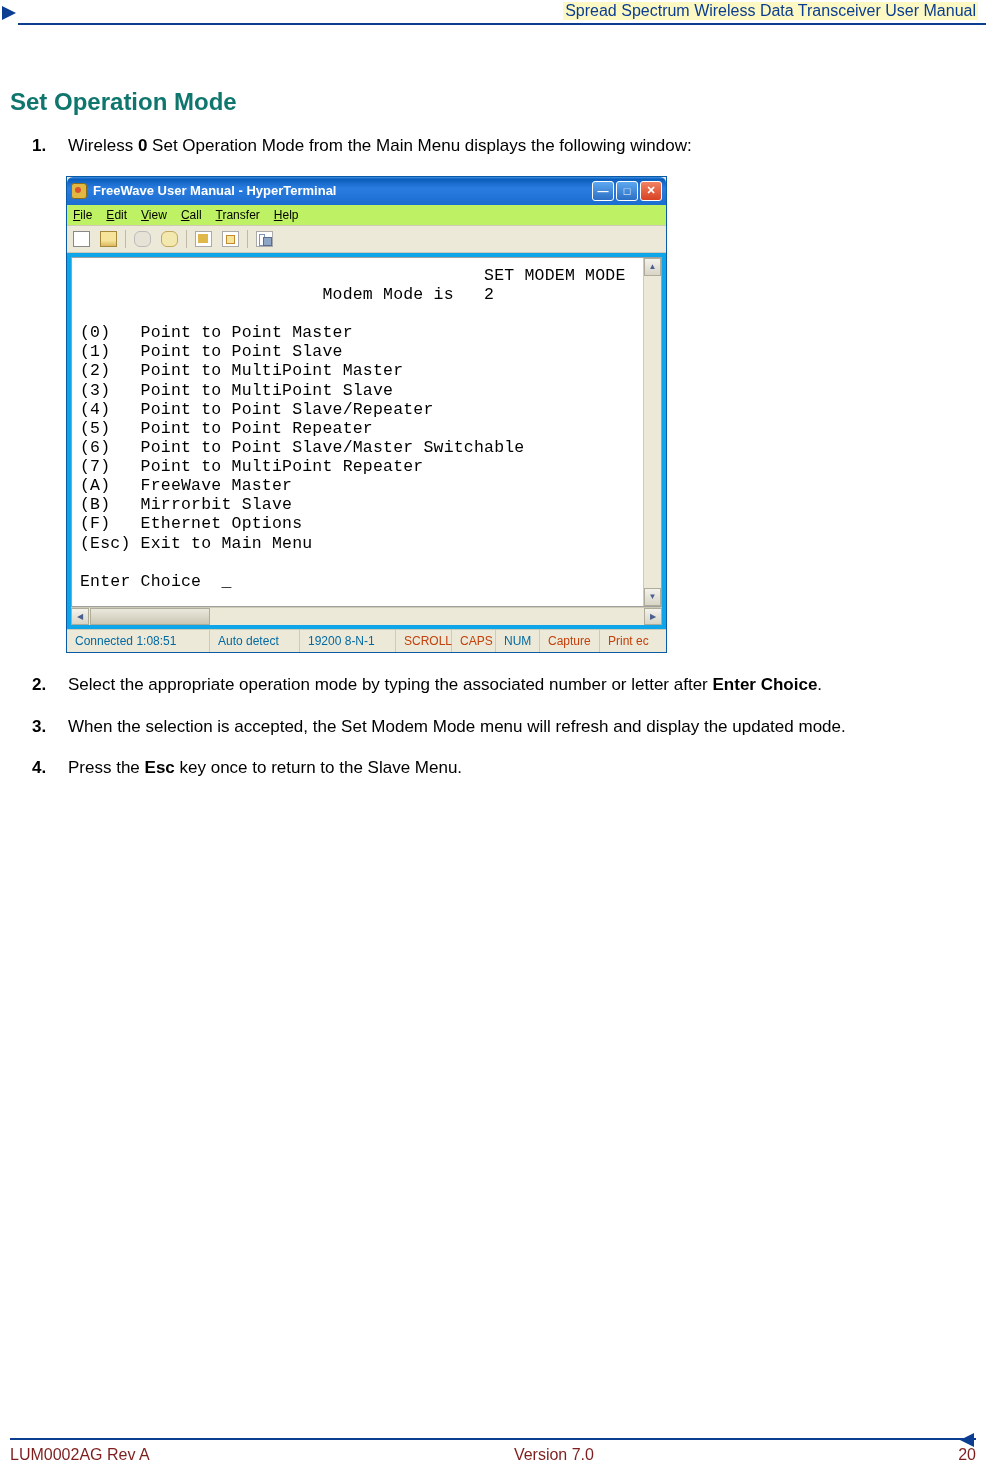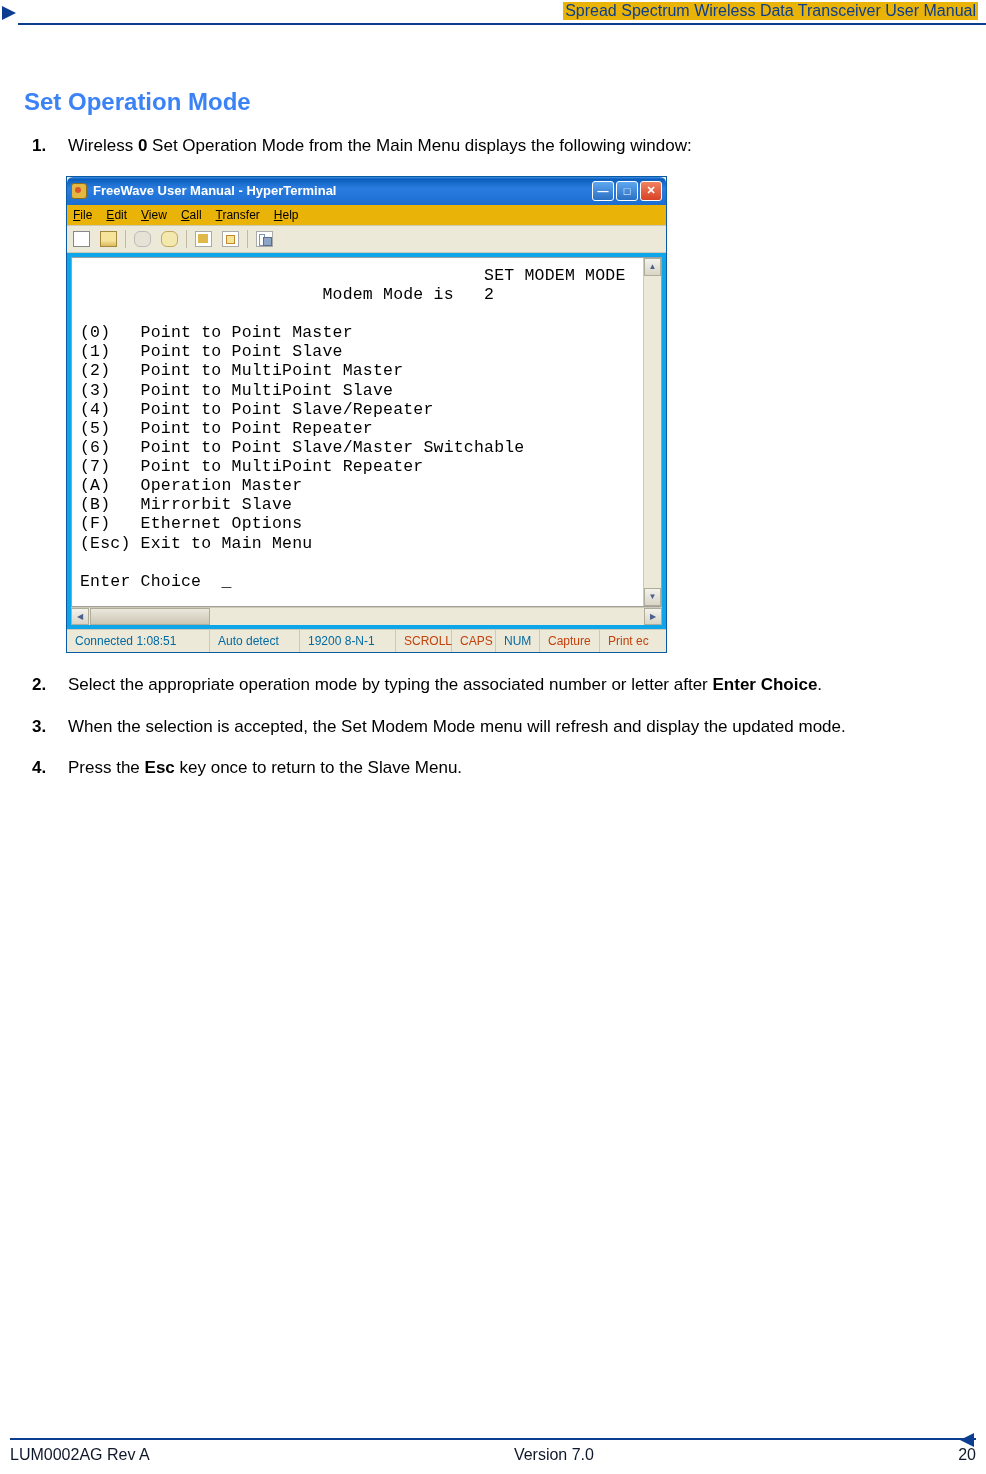--- a/index.html
+++ b/index.html
@@ -32,32 +32,31 @@
       bottom: 3px;
       height: 2px;
       background: #0b3d91;
     }
     .header-text {
       position: absolute;
       right: 8px;
       top: 2px;
       font-size: 16px;
       color: #0b3d91;
-      background: #eab308;
+      background: #fef9c3;
       padding: 0 2px;
     }
     .content {
       padding: 60px 10px 0 10px;
     }
     h2 {
-      color: #3b82f6;
+      color: #0f766e;
       font-size: 24px;
       font-weight: bold;
       margin-bottom: 18px;
-      margin-left: 14px;
     }
     ol { list-style: none; }
     ol li {
       display: flex;
       margin-bottom: 18px;
       padding-left: 22px;
       font-size: 17px;
       line-height: 1.4;
     }
     ol li .num {
@@ -112,21 +111,21 @@
       display: flex;
       align-items: center;
       justify-content: center;
       font-size: 11px;
       font-weight: bold;
     }
     .winbtn.close {
       background: linear-gradient(to bottom, #f08262, #d84224);
     }
     .menubar {
-      background: #eab308;
+      background: #bef264;
       padding: 3px 6px;
       font-size: 12px;
       display: flex;
       gap: 14px;
       border-bottom: 1px solid #cfcab6;
     }
     .menubar span u { text-decoration: underline; }
     .toolbar {
       background: #ece9d8;
       padding: 4px 6px;
@@ -299,21 +298,21 @@
       right: 2px;
       top: -5px;
       width: 0; height: 0;
       border-top: 7px solid transparent;
       border-bottom: 7px solid transparent;
       border-right: 14px solid #0b3d91;
     }
     .footer-row {
       display: flex;
       justify-content: space-between;
-      color: #0f172a;
+      color: #7f1d1d;
       font-size: 16px;
     }
   </style>
 </head>
 <body>
 
 <div class="header-bar">
   <div class="header-arrow"></div>
   <div class="header-line"></div>
   <div class="header-text">Spread Spectrum Wireless Data Transceiver User Manual</div>
@@ -366,21 +365,21 @@
         <div class="terminal-area">
           <div class="terminal-content"><span class="hdr">                                        SET MODEM MODE</span><span class="hdr">                        Modem Mode is   2</span>
 <span>(0)   Point to Point Master</span>
 <span>(1)   Point to Point Slave</span>
 <span>(2)   Point to MultiPoint Master</span>
 <span>(3)   Point to MultiPoint Slave</span>
 <span>(4)   Point to Point Slave/Repeater</span>
 <span>(5)   Point to Point Repeater</span>
 <span>(6)   Point to Point Slave/Master Switchable</span>
 <span>(7)   Point to MultiPoint Repeater</span>
-<span>(A)   Operation Master</span>
+<span>(A)   FreeWave Master</span>
 <span>(B)   Mirrorbit Slave</span>
 <span>(F)   Ethernet Options</span>
 <span>(Esc) Exit to Main Menu</span>
 
 <span>Enter Choice  _</span></div>
           <div class="vscroll">
             <div class="arrow">▲</div>
             <div class="track"></div>
             <div class="arrow">▼</div>
           </div>

